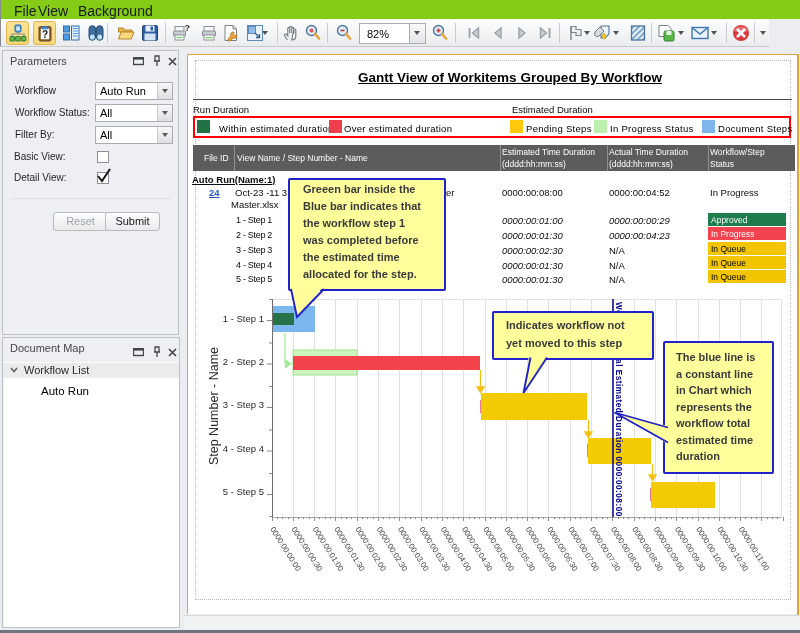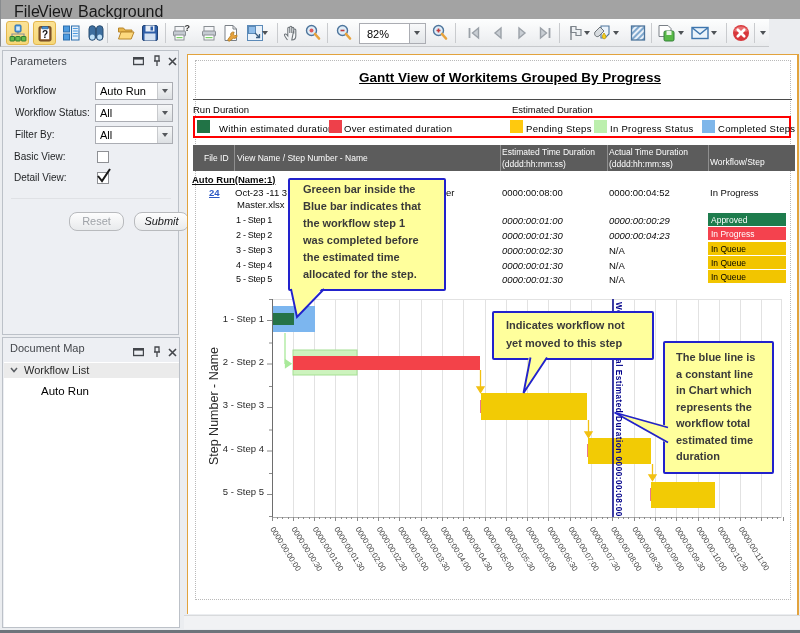--- a/index.html
+++ b/index.html
@@ -1,39 +1,39 @@
 <!DOCTYPE html>
 <html><head>
 <meta charset="utf-8">
 <style>
   * { margin:0; padding:0; box-sizing:border-box; }
   html,body { width:800px; height:633px; overflow:hidden; }
   body { font-family:"Liberation Sans", sans-serif; }
   #win { position:relative; width:800px; height:633px; background:#EBEDF0; overflow:hidden; }
   .abs { position:absolute; }
   
-  #menubar { left:0; top:0; width:800px; height:19px; background:#a3a3a3; font-size:16px; color:#191919; border-left:1px solid #898C8F; }
+  #menubar { left:0; top:0; width:800px; height:19px; background:#84cc16; font-size:14px; color:#191919; border-left:1px solid #898C8F; }
   #menubar span { position:absolute; top:3px; }
   
   #toolbar { left:0; top:19px; width:769px; height:28px; background:linear-gradient(#FDFEFE,#F2F3F5 60%,#E9EBED); border-bottom:1px solid #C7C9CC; border-left:1px solid #898C8F; }
   .tsep { position:absolute; top:4px; width:1px; height:20px; background:#C9CBCE; }
   .ticon { position:absolute; top:5px; width:18px; height:18px; }
   .thl { position:absolute; top:2px; width:23px; height:24px; background:linear-gradient(#FBE296,#F6D878); border:1px solid #E3B64D; border-radius:3px; }
   .tdd { position:absolute; top:12px; width:0; height:0; border-left:3.5px solid transparent; border-right:3.5px solid transparent; border-top:4px solid #4E5256; }
   
   .panel { background:#EDEFF3; border:1px solid #BCC1C8; }
   .ptitle { position:absolute; left:7px; top:4px; font-size:11px; color:#43464B; }
   
   .plabel { position:absolute; font-size:10px; color:#1E2022; }
   .combo { position:absolute; left:92px; width:78px; height:18px; background:#fff; border:1px solid #ABADB3; font-size:11px; }
   .combo .val { position:absolute; left:4px; top:2px; color:#000; }
   .combo .btn { position:absolute; right:0; top:0; width:15px; height:16px; background:linear-gradient(#F6F7F8,#DDE0E3); border-left:1px solid #C8CACD; }
   .combo .arr { position:absolute; right:4px; top:6px; width:0; height:0; border-left:3.5px solid transparent; border-right:3.5px solid transparent; border-top:4px solid #55585C; }
   .cbox { position:absolute; left:94px; width:12px; height:12px; background:#fff; border:1px solid #8E9094; }
-  .pbtn { position:absolute; width:55px; height:19px; background:linear-gradient(#FDFDFD,#E8EAEC); border:1px solid #B8BABD; border-radius:8px; font-size:11px; text-align:center; line-height:17px;margin-left:16px; }
+  .pbtn { position:absolute; width:55px; height:19px; background:linear-gradient(#FDFDFD,#E8EAEC); border:1px solid #B8BABD; border-radius:3px; font-size:11px; text-align:center; line-height:17px; }
   
   #report { left:187px; top:54px; width:611px; height:560px; background:#fff; border:1px solid #E2A33D; border-right:none; border-bottom:none; }
   #rborder2 { left:797px; top:54px; width:2px; height:561px; background:#E2A33D; }
   #margins { left:195px; top:60px; width:596px; height:540px; border:1px dotted #B9B9B9; }
   .rtxt { position:absolute; font-size:9.5px; color:#0A0A0A; }
   .ltxt { position:absolute; font-size:9.5px; color:#000; letter-spacing:0.3px; }
   .hcell { position:absolute; font-size:8.5px; color:#FFFFFF; }
   .badge { position:absolute; left:708px; width:78px; height:13px; font-size:8.5px; padding:1.5px 0 0 3px; }
   .callout { position:absolute; background:#FFFF9C; border:2px solid #2222CC; border-radius:2px; font-weight:bold; font-size:11px; color:#3A3A3A; line-height:17.5px; }
 </style>
@@ -235,21 +235,21 @@
       </div>
     <div class="plabel" style="left:11px; top:100px;">Basic View:</div>
     <div class="cbox" style="top:100px;"></div>
     <div class="plabel" style="left:11px; top:121px;">Detail View:</div>
     <div class="cbox" style="top:121px;"></div>
     <svg class="abs" style="left:92px; top:117px;" width="17" height="17" viewBox="0 0 17 17">
         <path d="M3 8 L7 13 L15 1" stroke="#1A1A1A" stroke-width="2" fill="none"></path>
       </svg>
     <div class="abs" style="left:8px; top:147px; width:160px; height:1px; background:#DFE1E5;"></div>
     <div class="pbtn" style="left:50px; top:161px; color:#9FA3A8;">Reset</div>
-    <div class="pbtn" style="left:115px; top:161px; color:#17181A;font-style:italic;">Submit</div>
+    <div class="pbtn" style="left:102px; top:161px; color:#17181A;">Submit</div>
   </div>
 
   <div class="abs panel" style="left:2px; top:337px; width:178px; height:291px;">
     <div class="ptitle">Document Map</div>
     <svg class="abs" style="left:130px; top:10px;" width="11" height="9" viewBox="0 0 11 9">
         <rect x="0.5" y="0.5" width="10" height="7" fill="none" stroke="#43464B" stroke-width="1.4"></rect>
         <rect x="0" y="0" width="11" height="2.6" fill="#43464B"></rect>
       </svg>
     <svg class="abs" style="left:150px; top:8px;" width="8" height="12" viewBox="0 0 8 12">
         <path d="M2 1 h4 v5 h-4 z M1 6 h6 M4 6 v5" stroke="#43464B" stroke-width="1.3" fill="none"></path>
@@ -264,53 +264,53 @@
           <path d="M1 1 L4 4.5 L7 1" stroke="#5A5E63" stroke-width="1.5" fill="none"></path>
         </svg>
     </div>
     <div class="abs" style="left:38px; top:47px; font-size:11.5px; color:#000;">Auto Run</div>
   </div>
 
   <div id="report" class="abs"></div>
   <div id="rborder2" class="abs"></div>
   <div id="margins" class="abs"></div>
 
-  <div class="abs" style="left:225px; top:70px; width:570px; text-align:center; font-size:13.5px; font-weight:bold; color:#000;"><span style="text-decoration:underline;">Gantt View of Workitems Grouped By Progress</span></div>
+  <div class="abs" style="left:225px; top:70px; width:570px; text-align:center; font-size:13.5px; font-weight:bold; color:#000;"><span style="text-decoration:underline;">Gantt View of Workitems Grouped By Workflow</span></div>
   <div class="abs" style="left:193px; top:99px; width:599px; height:1px; background:#4A4A4A;"></div>
 
   <div class="abs rtxt" style="left:193px; top:104px;">Run Duration</div>
   <div class="abs rtxt" style="left:512px; top:104px;">Estimated Duration</div>
   <div class="abs" style="left:193px; top:116px; width:598px; height:22px; border:2px solid #FE0000; background:#fff;"></div>
   <div class="abs" style="left:197px; top:120px; width:13px; height:13px; background:#217346;"></div>
   <div class="abs ltxt" style="left:211px; top:123px;margin-left:8px;">Within estimated duration</div>
   <div class="abs" style="left:329px; top:120px; width:13px; height:13px; background:#EE404A;"></div>
   <div class="abs ltxt" style="left:344px; top:123px;">Over estimated duration</div>
   <div class="abs" style="left:510px; top:120px; width:13px; height:13px; background:#FFC90E;"></div>
   <div class="abs ltxt" style="left:526px; top:123px;">Pending Steps</div>
   <div class="abs" style="left:594px; top:120px; width:13px; height:13px; background:#BCEFAD;"></div>
   <div class="abs ltxt" style="left:610px; top:123px;">In Progress Status</div>
   <div class="abs" style="left:702px; top:120px; width:13px; height:13px; background:#7EB6EA;"></div>
-  <div class="abs ltxt" style="left:718px; top:123px;">Completed Steps</div>
+  <div class="abs ltxt" style="left:718px; top:123px;">Document Steps</div>
 
   <div class="abs" style="left:193px; top:145px; width:602px; height:26px; background:#5C5C5C;"></div>
   <div class="abs hcell" style="left:204px; top:153px;">File ID</div>
   <div class="abs hcell" style="left:237px; top:153px;">View Name / Step Number - Name</div>
   <div class="abs hcell" style="left:502px; top:147px; line-height:11.5px;">Estimated Time Duration<br>(dddd:hh:mm:ss)</div>
   <div class="abs hcell" style="left:609px; top:147px; line-height:11.5px;">Actual Time Duration<br>(dddd:hh:mm:ss)</div>
-  <div class="abs hcell" style="left:710px; top:147px; line-height:11.5px;margin-top:10px;">Workflow/Step<br>Status</div>
+  <div class="abs hcell" style="left:710px; top:147px; line-height:11.5px;">Workflow/Step<br>Status</div>
   <div class="abs" style="left:234px; top:145px; width:1px; height:26px; background:#8F8F8F;"></div>
   <div class="abs" style="left:500px; top:145px; width:1px; height:26px; background:#8F8F8F;"></div>
   <div class="abs" style="left:607px; top:145px; width:1px; height:26px; background:#8F8F8F;"></div>
   <div class="abs" style="left:708px; top:145px; width:1px; height:26px; background:#8F8F8F;"></div>
 
   <div class="abs rtxt" style="left:192px; top:174px; font-weight:bold; text-decoration:underline;">Auto Run(Name:1)</div>
   <div class="abs rtxt" style="left:209px; top:187px; color:#2B57C4; text-decoration:underline; font-weight:bold;">24</div>
   <div class="abs rtxt" style="left:235px; top:187px;">Oct-23 -11 3</div>
   <div class="abs rtxt" style="left:446px; top:187px;">er</div>
-  <div class="abs rtxt" style="left:237px; top:199px;">Master.xlsx</div>
+  <div class="abs rtxt" style="left:231px; top:199px;">Master.xlsx</div>
   <div class="abs rtxt" style="left:502px; top:187px;">0000:00:08:00</div>
   <div class="abs rtxt" style="left:609px; top:187px;">0000:00:04:52</div>
   <div class="abs rtxt" style="left:710px; top:187px;">In Progress</div>
   <div class="abs rtxt" style="left:236px; top:215px; font-size:9px; letter-spacing:-0.3px;">1 - Step 1</div>
   <div class="abs rtxt" style="left:236px; top:230px; font-size:9px; letter-spacing:-0.3px;">2 - Step 2</div>
   <div class="abs rtxt" style="left:236px; top:245px; font-size:9px; letter-spacing:-0.3px;">3 - Step 3</div>
   <div class="abs rtxt" style="left:236px; top:260px; font-size:9px; letter-spacing:-0.3px;">4 - Step 4</div>
   <div class="abs rtxt" style="left:236px; top:274px; font-size:9px; letter-spacing:-0.3px;">5 - Step 5</div>
   <div class="abs rtxt" style="left:502px; top:215px; font-style:italic;">0000:00:01:00</div>
   <div class="abs rtxt" style="left:502px; top:230px; font-style:italic;">0000:00:01:30</div>

